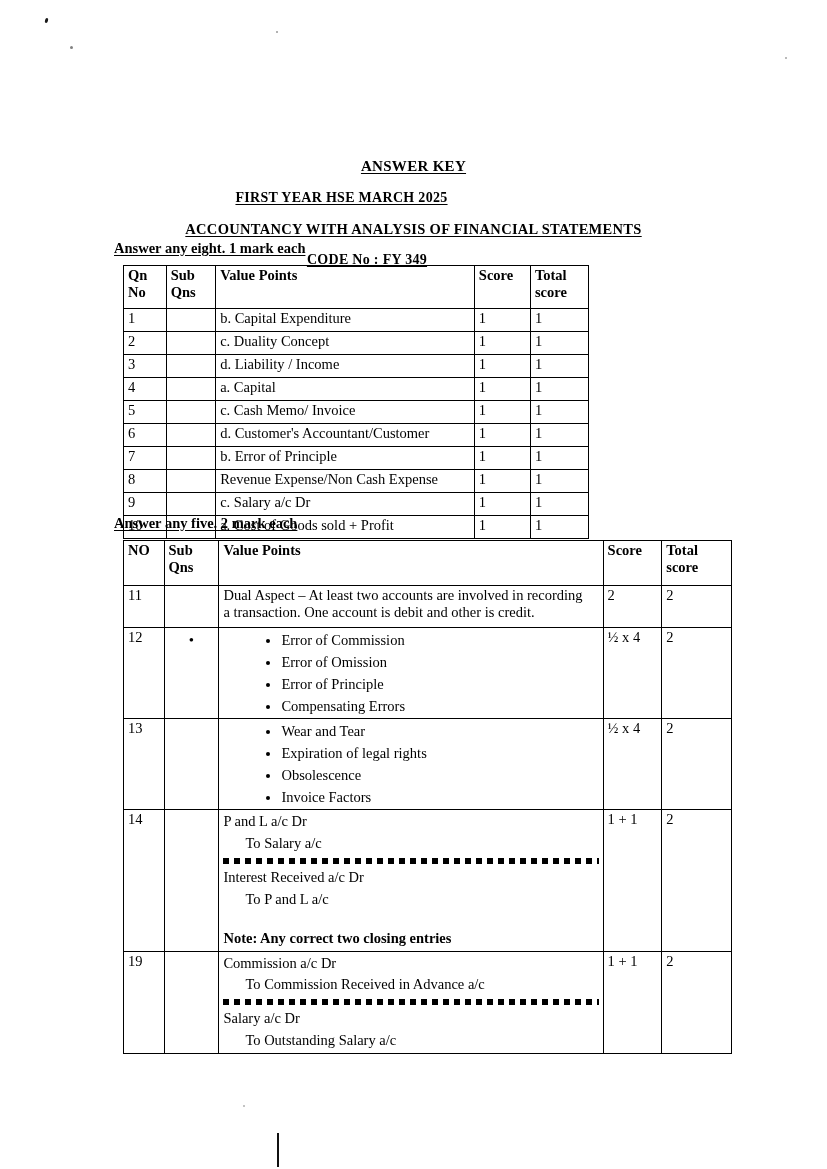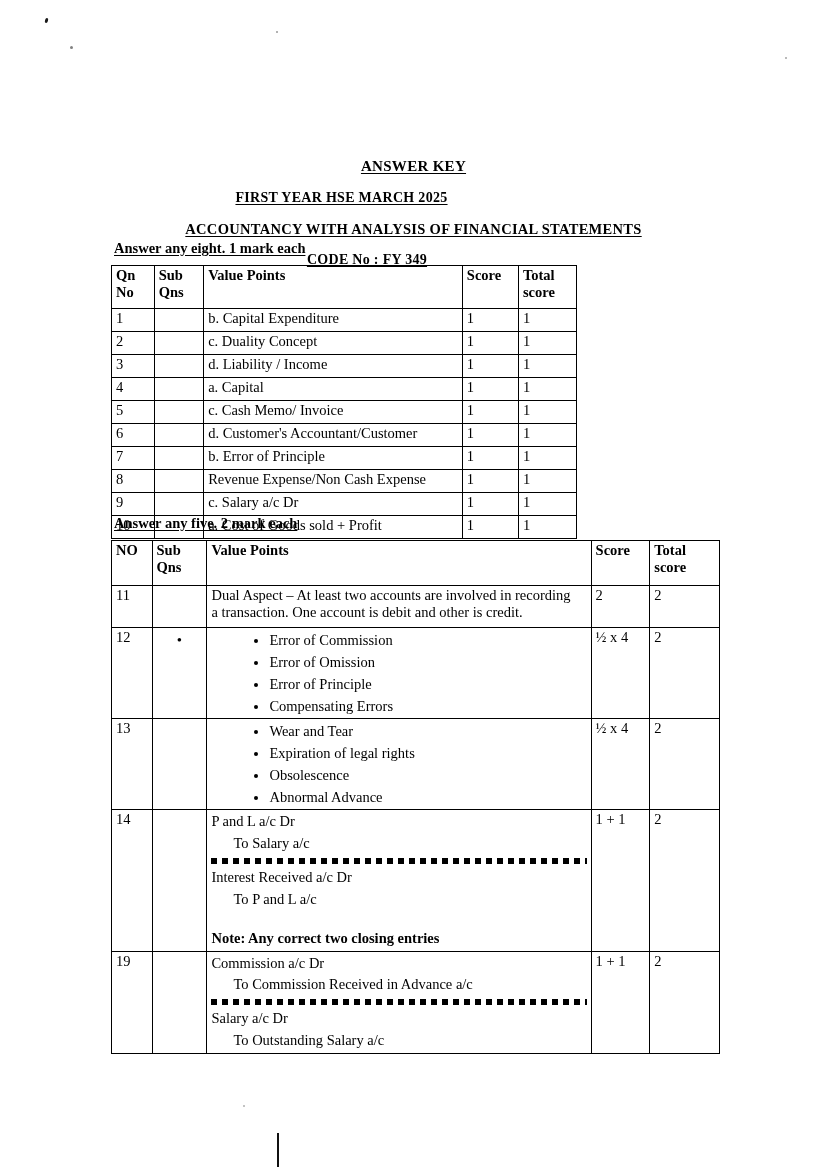--- a/index.html
+++ b/index.html
@@ -62,20 +62,21 @@
     text-underline-offset: 2px;
   }
   .sh1 { left: 114px; top: 240px; }
   .sh2 { left: 114px; top: 515px; }
 
   
   table {
     border-collapse: collapse;
     position: absolute;
     font-size: 14.5px;
+    margin-left: 12px;
   }
   table th, table td {
     border: 1px solid #000;
     vertical-align: top;
     padding: 1px 4px;
     font-weight: normal;
     line-height: 1.18;
   }
   table th {
     font-weight: bold;
@@ -322,21 +323,21 @@
       </tr>
 
       <tr>
         <td>13</td>
         <td></td>
         <td>
           <ul class="bullets">
             <li>Wear and Tear</li>
             <li>Expiration of legal rights</li>
             <li>Obsolescence</li>
-            <li>Abnormal Advance</li>
+            <li>Invoice Factors</li>
           </ul>
         </td>
         <td>½ x 4</td>
         <td>2</td>
       </tr>
 
       <tr>
         <td>14</td>
         <td></td>
         <td>

